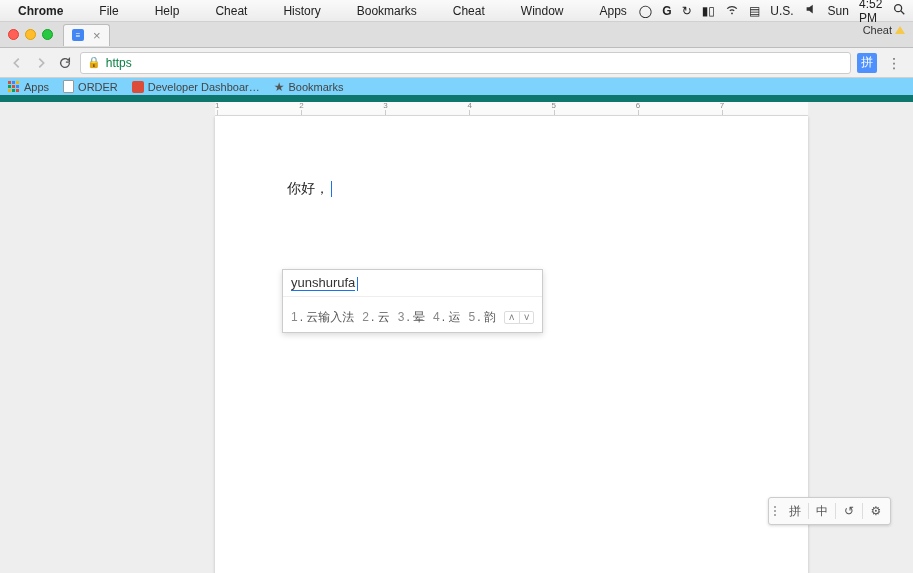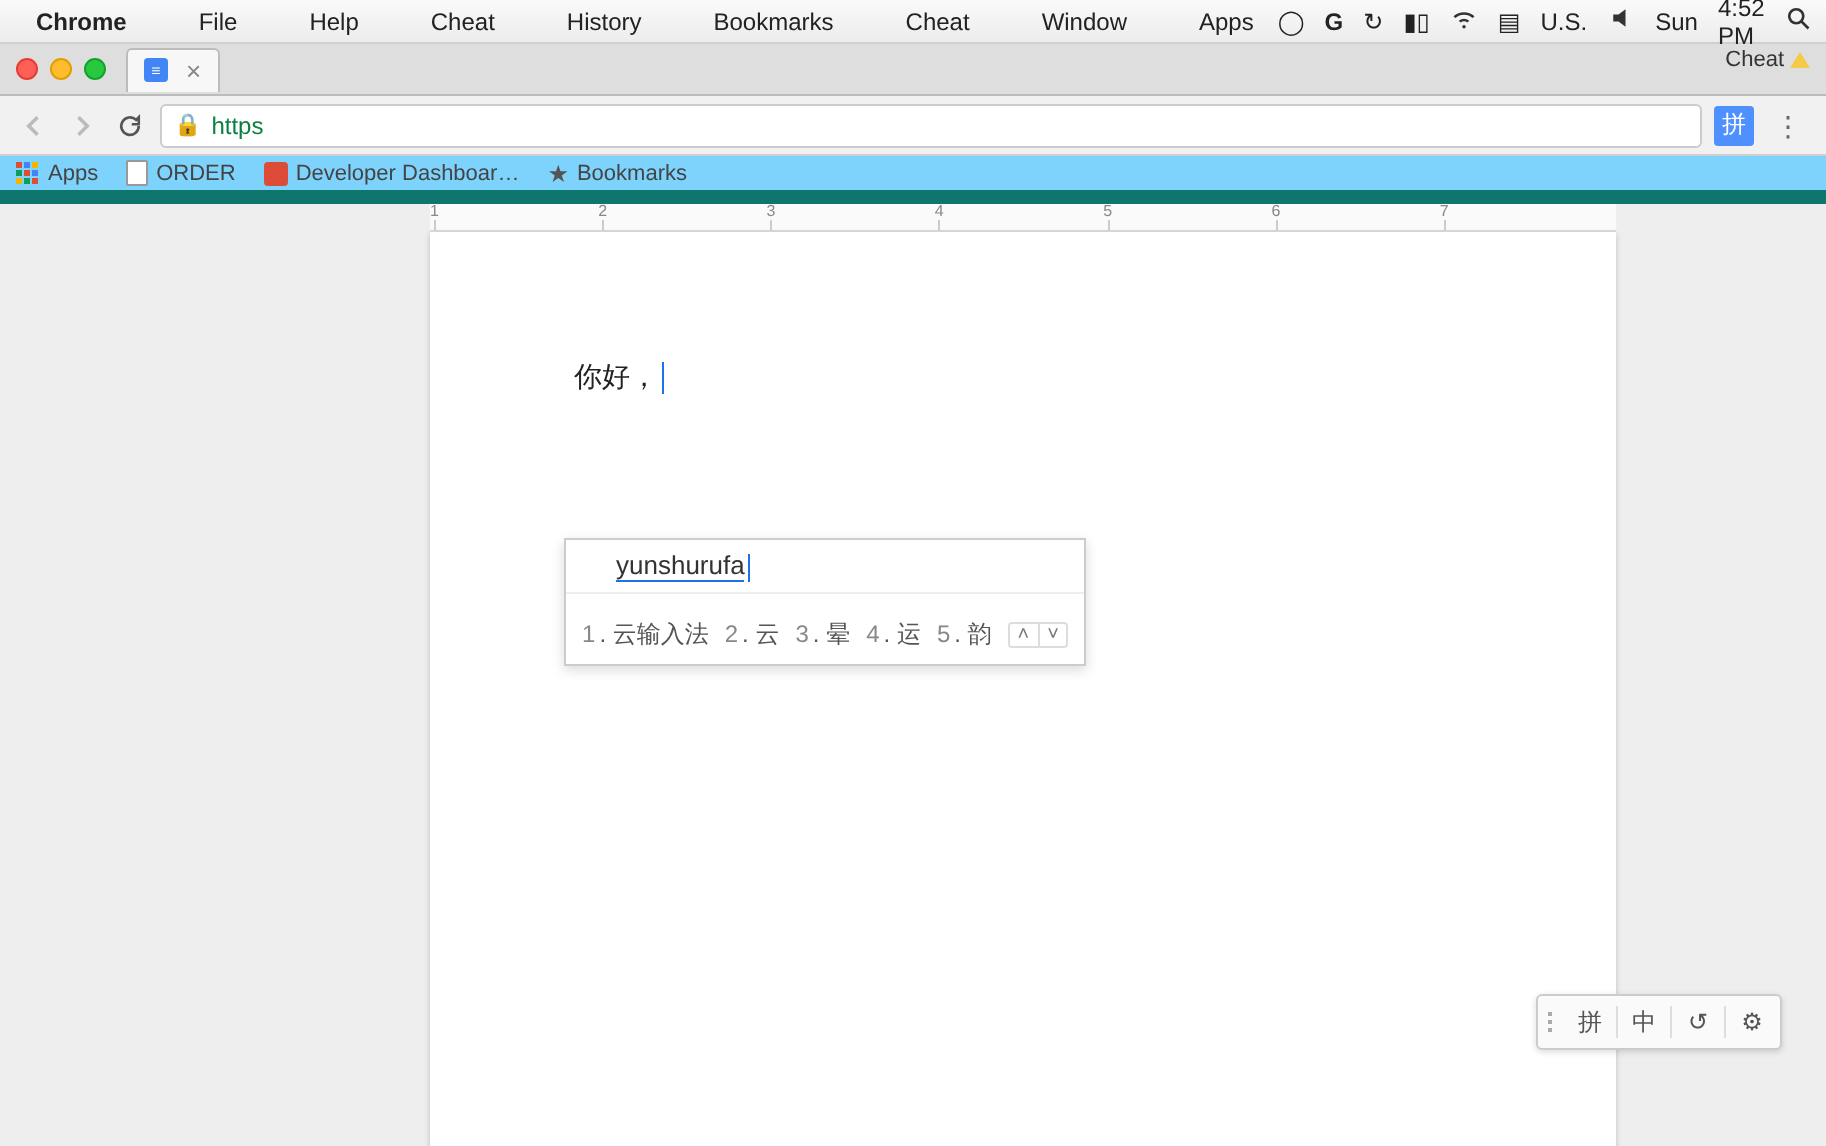--- a/index.html
+++ b/index.html
@@ -56,21 +56,21 @@
 .ruler .tick { flex:1; text-align:center; border-left:1px solid #ccc; height:5px; position:relative;}
 .ruler .tick span { position:absolute; top:-9px; left:-3px;}
 .page { position:absolute; top:14px; left:215px; width:593px; height:780px; background:#fff; box-shadow:0 1px 3px rgba(0,0,0,.2);}
 .doc-content { padding: 64px 72px; font-size:14px; color:#222; font-family: Arial, sans-serif;}
 .doc-line { display:flex; align-items:center; }
 .cursor { display:inline-block; width:1px; height:16px; background:#1a73e8; margin-left:2px; vertical-align:middle;}
 
 
 .ime { position:absolute; left:282px; top:167px; background:#fff; border:1px solid #ccc; box-shadow:0 2px 6px rgba(0,0,0,.15); font-size:13px; min-width:210px; z-index:10;}
 .ime-input { padding:5px 8px; color:#333; }
-.ime-input .comp { border-bottom:1px solid #1a73e8;margin-left:17px;}
+.ime-input .comp { border-bottom:1px solid #1a73e8;}
 .ime-cands { padding:12px 8px 6px; color:#555; font-size:12px; display:flex; align-items:center; gap:8px; border-top:1px solid #eee;}
 .ime-cands .cand { white-space:nowrap; }
 .ime-cands .cand b { font-weight:normal; color:#888; margin-right:2px;}
 .ime-arrows { margin-left:auto; display:flex; border:1px solid #ddd; border-radius:2px;}
 .ime-arrows span { padding:0 4px; font-size:10px; color:#777; }
 .ime-arrows span:first-child { border-right:1px solid #ddd;}
 
 
 .ime-toolbar { position:absolute; right:22px; bottom:48px; background:#fafafa; border:1px solid #ccc; border-radius:3px; box-shadow:0 1px 3px rgba(0,0,0,.15); display:flex; align-items:center; padding:2px;}
 .ime-toolbar button { width:24px; height:22px; border:none; background:transparent; font-size:12px; color:#555; cursor:pointer;}

